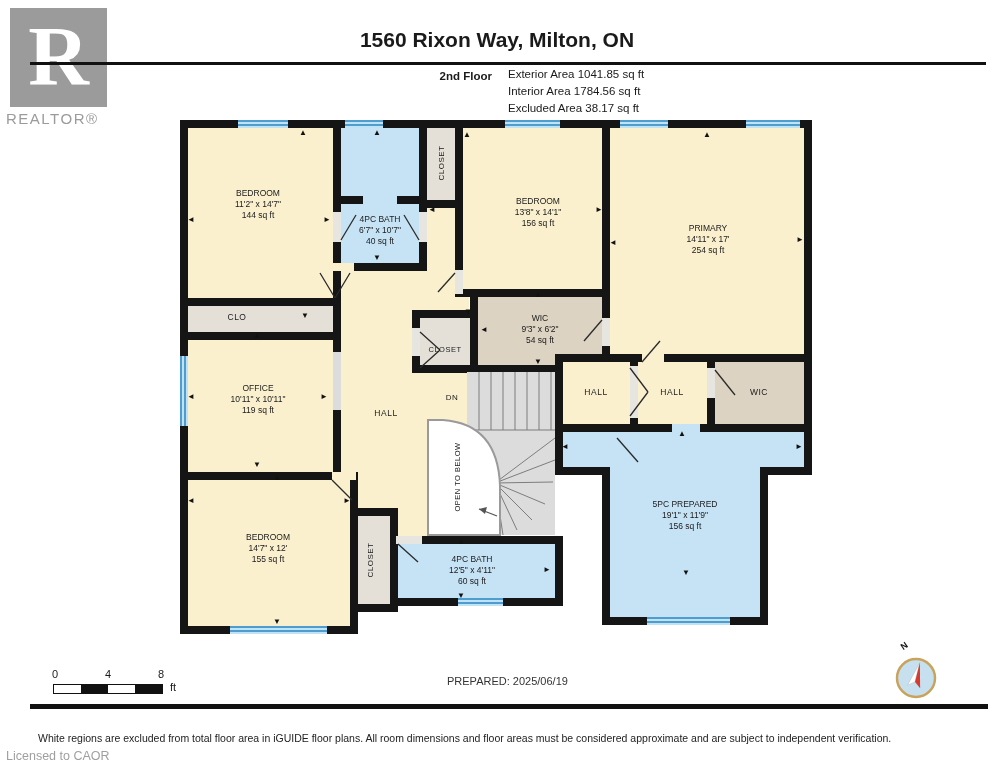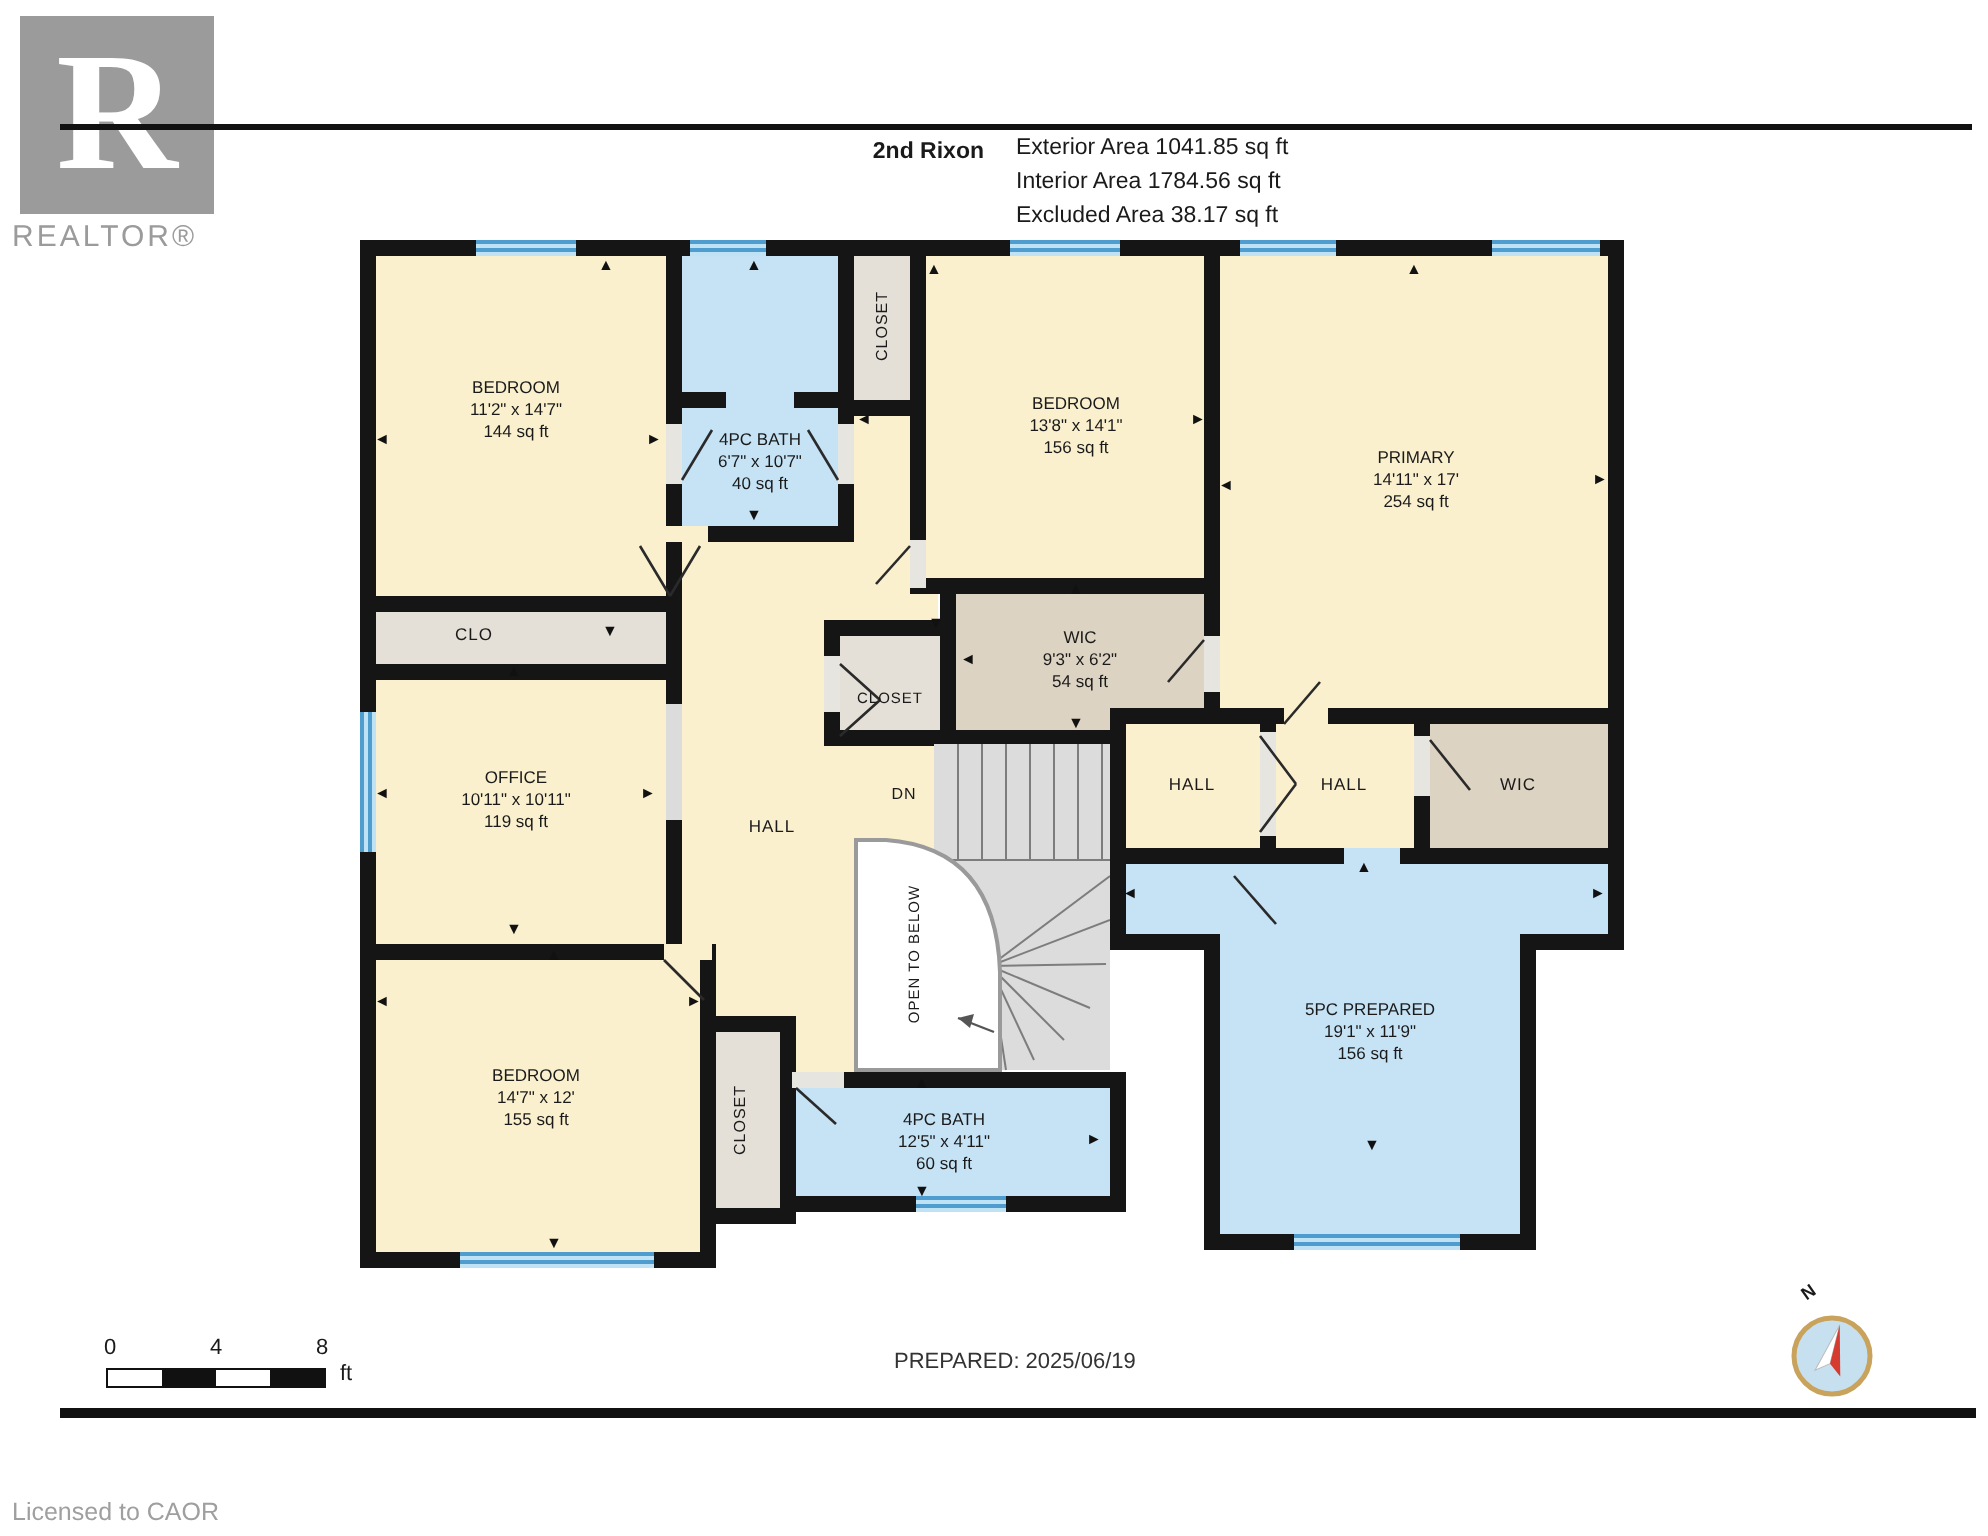--- a/index.html
+++ b/index.html
@@ -43,21 +43,22 @@
 </head>
 <body>
 
 <div id="page">
 
   <div class="logo">
       <div class="logo-r">R</div>
     </div>
   <div class="logo-sub">REALTOR®</div>
   <div class="hline"></div>
-  <div class="floor-label">2nd Rixon</div>
+  <div class="title">1560 Rixon Way, Milton, ON</div>
+  <div class="floor-label">2nd Floor</div>
   <div class="stat" style="top:68px">Exterior Area 1041.85 sq ft</div>
   <div class="stat" style="top:85px">Interior Area 1784.56 sq ft</div>
   <div class="stat" style="top:102px">Excluded Area 38.17 sq ft</div>
 
   <div id="plan">
 
     <div class="fill" style="left:339px;top:267px;width:130px;height:273px"></div>
     <div class="fill" style="left:425px;top:206px;width:32px;height:70px"></div>
 
     <div class="room cream" style="left:180px;top:120px;width:161px;height:186px"></div>
@@ -253,14 +254,15 @@
   <span class="north">N</span>
   <svg style="position:absolute;left:890px;top:640px;z-index:2" width="55" height="70" viewBox="0 0 55 70">
     <circle cx="26" cy="38" r="19" fill="#C7E0EF" stroke="#C9A35B" stroke-width="2.5"></circle>
     <g transform="rotate(14 26 38)">
       <polygon points="26,22 19.5,47 26,42" fill="#fff" stroke="#bbb" stroke-width="0.5"></polygon>
       <polygon points="26,22 32.5,47 26,42" fill="#D63B30"></polygon>
     </g>
   </svg>
 
   <div class="hline2"></div>
+  <div class="disclaimer">White regions are excluded from total floor area in iGUIDE floor plans. All room dimensions and floor areas must be considered approximate and are subject to independent verification.</div>
   <div class="license">Licensed to CAOR</div>
 </div>
 
 </body></html>

